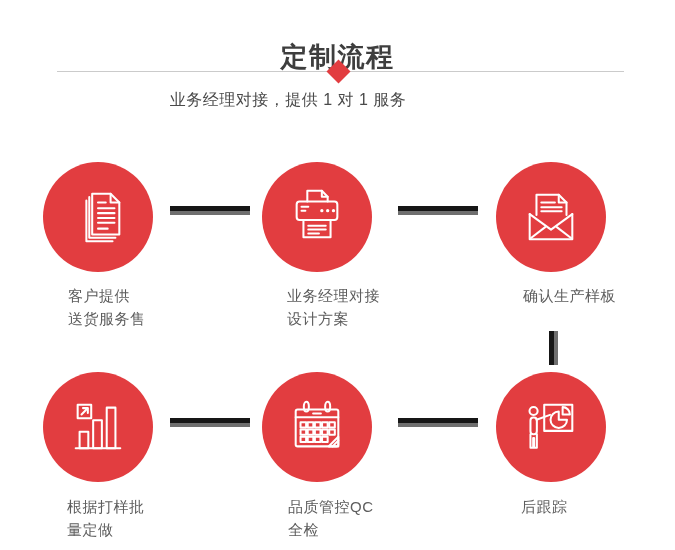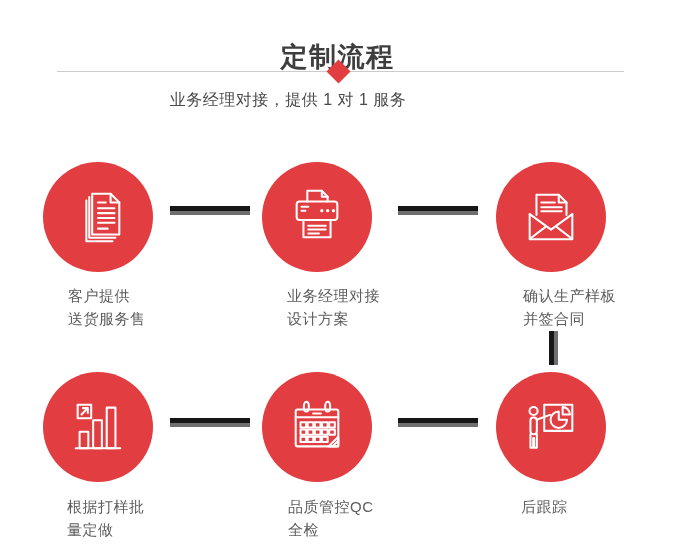--- a/index.html
+++ b/index.html
@@ -175,21 +175,20 @@
   <div class="label l1">
     <span>客户提供</span>
     <span>送货服务售</span>
   </div>
   <div class="label l2">
     <span>业务经理对接</span>
     <span>设计方案</span>
   </div>
   <div class="label l3">
     <span>确认生产样板</span>
-    <span>并签合同</span>
   </div>
   <div class="label l4">
     <span>根据打样批</span>
     <span>量定做</span>
   </div>
   <div class="label l5">
     <span>品质管控QC</span>
     <span>全检</span>
   </div>
   <div class="label l6">

